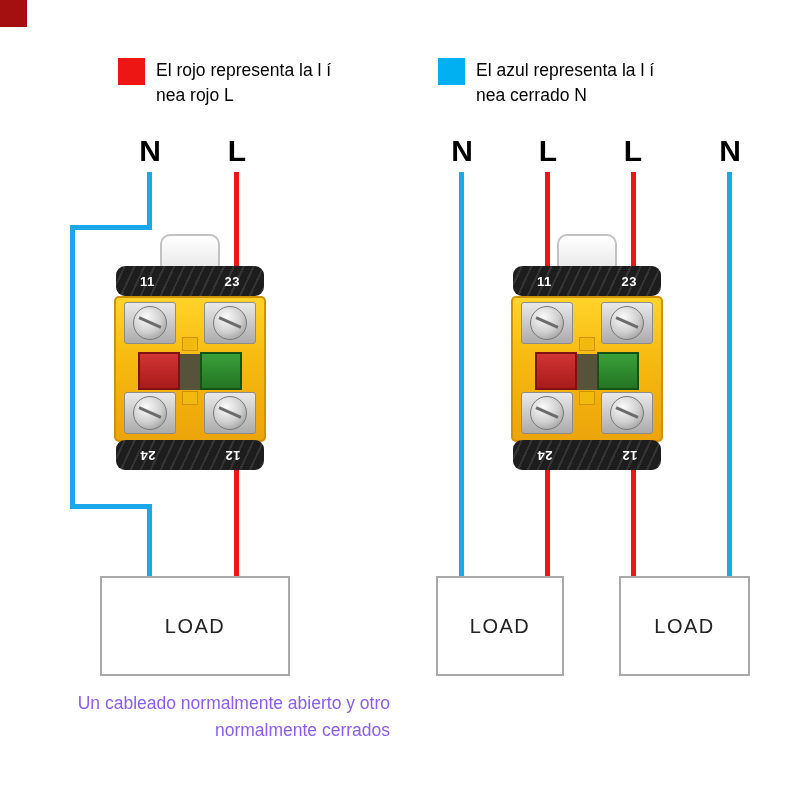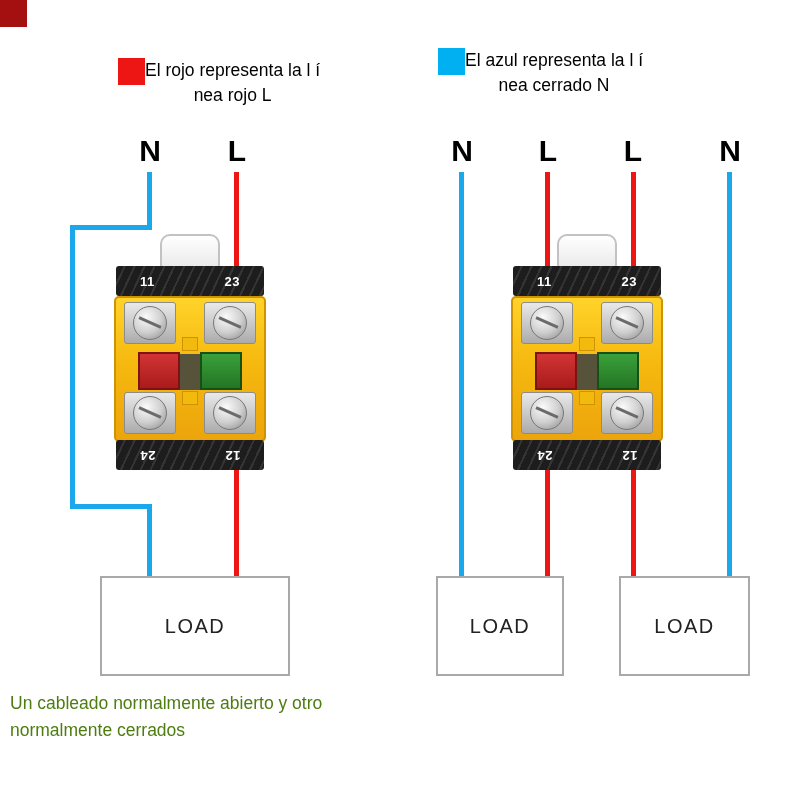--- a/index.html
+++ b/index.html
@@ -1,32 +1,32 @@
 <!DOCTYPE html>
 <html style="--live: #ee1515; --neutral: #1ba7ec;"><head>
 <meta charset="utf-8">
 <style>
   html,body{margin:0;padding:0;}
   body{font-family:"Liberation Sans",sans-serif;background:#ffffff;}
   .canvas{position:relative;width:800px;height:800px;background:#fff;overflow:hidden;}
   .corner{position:absolute;left:0;top:0;width:27px;height:27px;background:#a40f0f;}
   .legend-item{position:absolute;display:flex;align-items:flex-start;}
   .swatch{width:27px;height:27px;flex:0 0 auto;}
-  .legend-text{font-size:17.5px;line-height:1.4;color:#000;text-align:center;}
+  .legend-text{margin-left:11px;font-size:17.5px;line-height:1.4;color:#000;text-align:left;}
   .wire{position:absolute;}
   .wire.live{background:var(--live,#ee1515);}
   .wire.neutral{background:var(--neutral,#1ba7ec);}
   .wire-label{position:absolute;width:40px;text-align:center;font-size:30px;font-weight:bold;color:#000;}
   .load-box{position:absolute;background:#fff;border:2px solid #a9a9a9;display:flex;align-items:center;justify-content:center;font-size:20px;letter-spacing:1.5px;color:#222;box-sizing:border-box;}
-  .caption{position:absolute;width:380px;text-align:left;font-size:17.5px;line-height:1.55;color:#4d7c0f;}
+  .caption{position:absolute;width:380px;text-align:right;font-size:17.5px;line-height:1.55;color:#8b5cf6;}
 
   
   .switch{position:absolute;width:156px;height:236px;}
   .cap{position:absolute;left:48px;top:0;width:60px;height:36px;background:linear-gradient(180deg,#ffffff,#e9e9e9);border:2px solid #c2c2c2;border-radius:10px 10px 5px 5px;box-sizing:border-box;}
-  .band{position:absolute;left:4px;width:148px;height:30px;background:repeating-linear-gradient(115deg,#1d1d1d 0 7px,#343434 7px 9px);border-radius:3px;display:flex;align-items:center;justify-content:space-between;padding:0 24px;box-sizing:border-box;color:#fff;font-size:13px;font-weight:bold;letter-spacing:0.5px;}
+  .band{position:absolute;left:4px;width:148px;height:30px;background:repeating-linear-gradient(115deg,#1d1d1d 0 7px,#343434 7px 9px);border-radius:9px;display:flex;align-items:center;justify-content:space-between;padding:0 24px;box-sizing:border-box;color:#fff;font-size:13px;font-weight:bold;letter-spacing:0.5px;}
   .band.top{top:32px;}
   .band.bottom{top:206px;}
   .band.bottom span{transform:rotate(180deg);}
   .sw-body{position:absolute;left:2px;top:62px;width:152px;height:146px;background:linear-gradient(180deg,#ffd32a,#f6b90f 45%,#eca40b);border:2px solid #cf9200;border-radius:5px;box-sizing:border-box;}
   .plate{position:absolute;width:52px;height:42px;background:linear-gradient(180deg,#e9e9e9,#ababab);border:1px solid #8c8c8c;border-radius:3px;box-sizing:border-box;}
   .screw{position:absolute;width:34px;height:34px;border-radius:50%;background:radial-gradient(circle at 38% 32%,#fbfbfb,#cfcfcf 52%,#8f8f8f 96%);border:1px solid #787878;box-sizing:border-box;}
   .screw::after{content:"";position:absolute;left:4px;right:4px;top:14px;height:3px;background:#6b6b6b;transform:rotate(24deg);}
   .slot{position:absolute;left:66px;top:120px;width:24px;height:36px;background:#57533a;}
   .tab{position:absolute;left:70px;width:16px;height:14px;background:#f3ba0e;border:1px solid #cf9200;box-sizing:border-box;}
   .block{position:absolute;top:118px;width:42px;height:38px;box-sizing:border-box;}
@@ -40,21 +40,21 @@
 
   <div class="corner" style="background: rgb(164, 15, 15);"></div>
 
   <div class="legend-item" style="left:118px;top:58px;">
     <div class="swatch" style="background: rgb(238, 21, 21);"></div>
     <div class="legend-text">
       <div>El rojo representa la l í</div>
       <div>nea rojo L</div>
     </div>
   </div>
-  <div class="legend-item" style="left:438px;top:48px;">
+  <div class="legend-item" style="left:438px;top:58px;">
     <div class="swatch" style="background: rgb(0, 176, 240);"></div>
     <div class="legend-text">
       <div>El azul representa la l í</div>
       <div>nea cerrado N</div>
     </div>
   </div>
 
   <div class="wire-label" style="left:130px;top:134px;">N</div>
   <div class="wire-label" style="left:217px;top:134px;">L</div>
   <div class="wire-label" style="left:442px;top:134px;">N</div>

